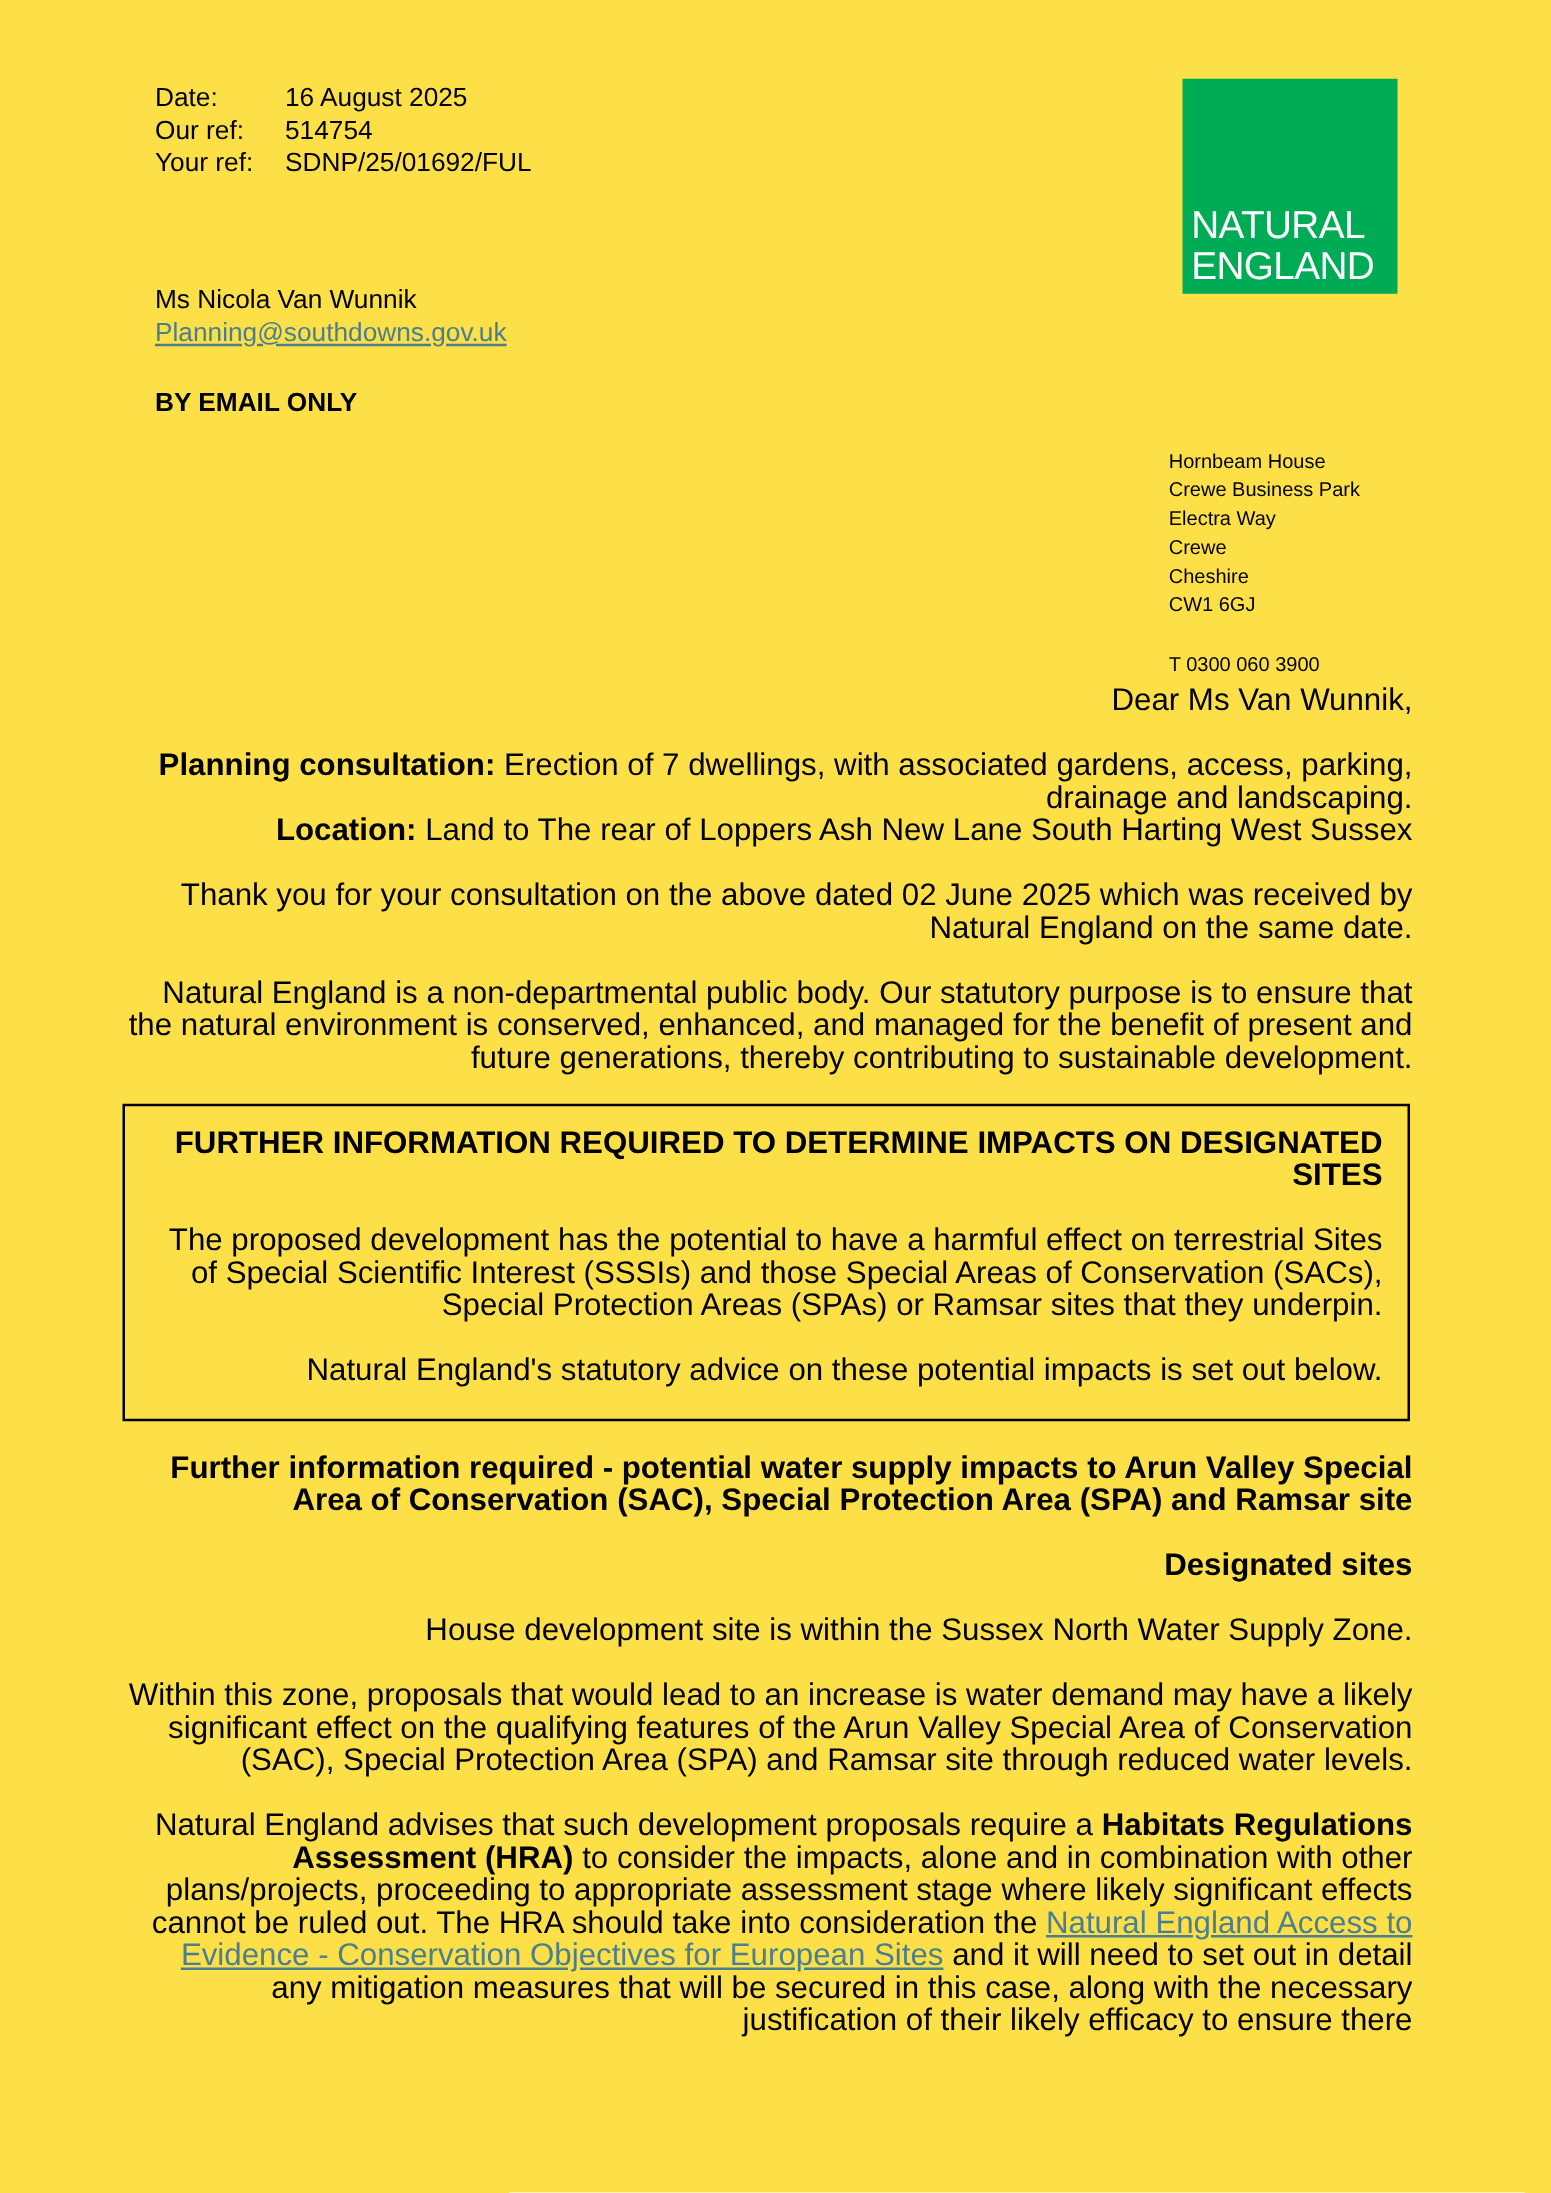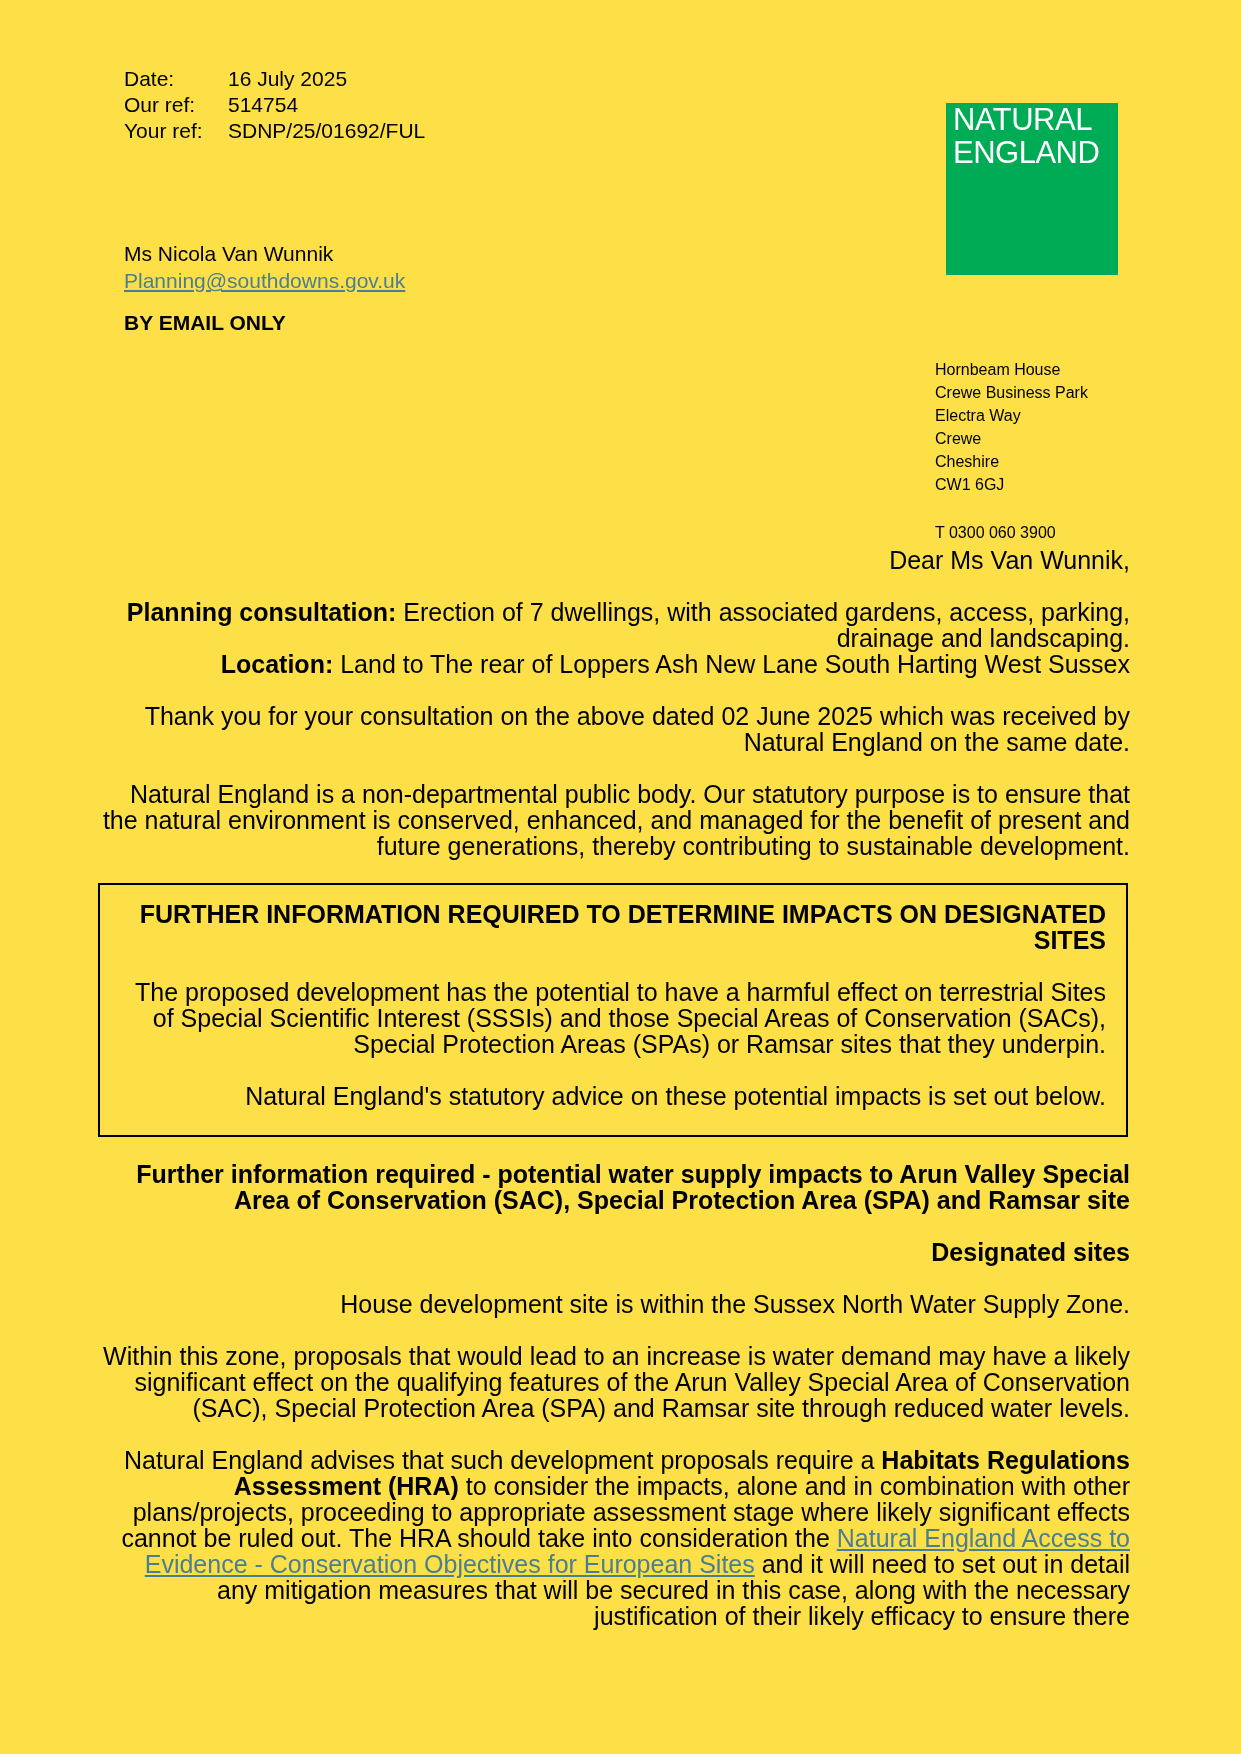--- a/index.html
+++ b/index.html
@@ -33,39 +33,38 @@
   
   .logo {
     position: absolute;
     left: 946px;
     top: 63px;
     width: 172px;
     height: 172px;
     background: var(--logo-green);
     display: flex;
     flex-direction: column;
+    justify-content: flex-end;
     padding: 0 0 6px 7px;
-    margin-top: 40px;
   }
   .logo .logo-line {
     color: #ffffff;
     font-size: 31px;
     line-height: 33px;
     font-weight: 400;
     letter-spacing: -0.5px;
   }
 
   
   .recipient {
     position: absolute;
     left: 124px;
     top: 226px;
     font-size: 21px;
     line-height: 27px;
-    margin-top: 14px;
   }
   a.doc-link {
     color: var(--link-color);
     text-decoration: underline;
     cursor: pointer;
   }
   .by-email {
     position: absolute;
     left: 124px;
     top: 311px;
@@ -114,21 +113,21 @@
     line-height: 24px;
   }
 </style>
 </head>
 <body>
 
 <div class="page">
 
   <div class="ref-block">
     <span>Date:</span>
-    <span>16 July 2025</span>
+    <span>16 August 2025</span>
     <span>Our ref:</span>
     <span>514754</span>
     <span>Your ref:</span>
     <span>SDNP/25/01692/FUL</span>
   </div>
 
   <div class="logo">
     <div class="logo-line">NATURAL</div>
     <div class="logo-line">ENGLAND</div>
   </div>

